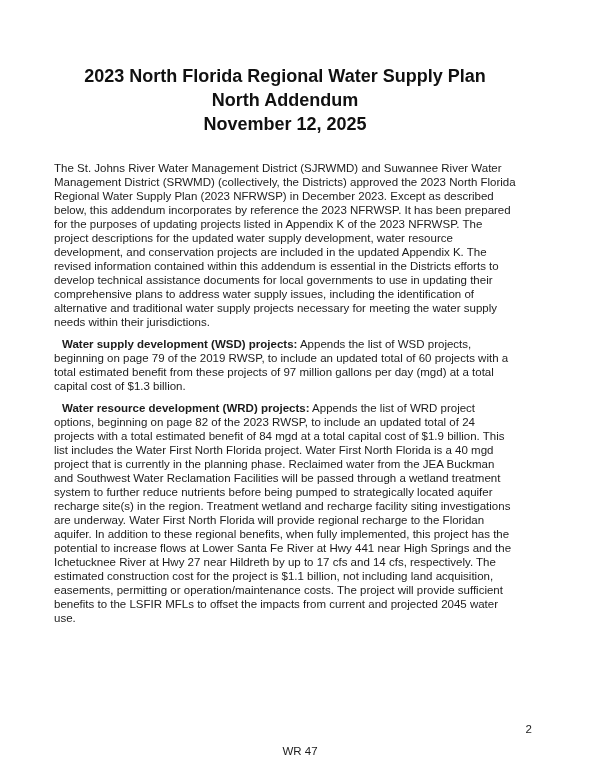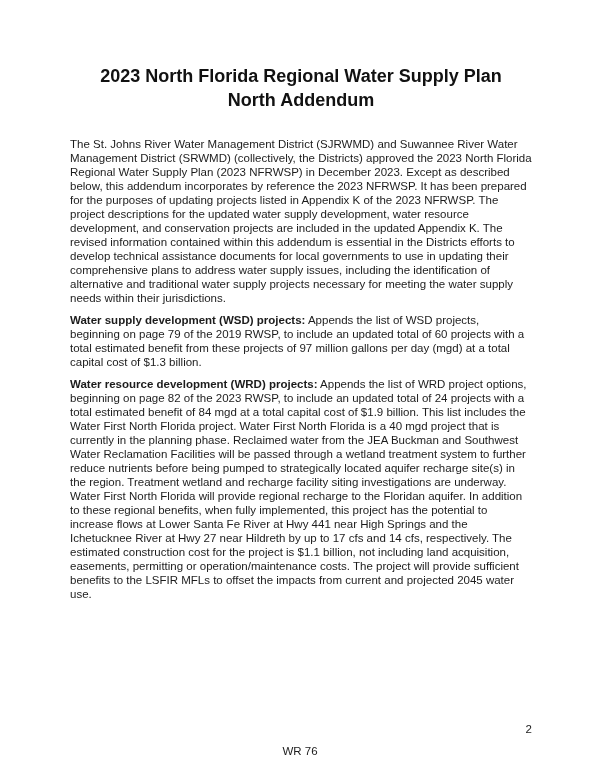--- a/index.html
+++ b/index.html
@@ -11,21 +11,21 @@
     position: relative;
     width: 600px;
     height: 776px;
     background: #ffffff;
     font-family: "Liberation Sans", sans-serif;
     color: #1c1c1c;
     overflow: hidden;
   }
   .content {
     position: absolute;
-    left: 70px;
+    left: 54px;
     top: 0;
     width: 462px;
   }
   .title-block {
     margin-top: 64px;
     text-align: center;
     font-weight: bold;
     font-size: 18px;
     line-height: 24px;
     color: #111111;
@@ -34,20 +34,21 @@
     margin-top: 25px;
     font-size: 11.5px;
     line-height: 14px;
     text-align: left;
   }
   .body-block p {
     margin: 0 0 8px 0;
   }
   .lead {
     font-weight: bold;
+    margin-left: 8px;
   }
   .page-number {
     position: absolute;
     top: 722px;
     left: 70px;
     width: 462px;
     text-align: right;
     font-size: 11.5px;
     line-height: 14px;
   }
@@ -63,29 +64,30 @@
 </style>
 </head>
 <body>
 
 <div class="page">
   <div class="content">
 
     <div class="title-block">
       <div>2023 North Florida Regional Water Supply Plan</div>
       <div>North Addendum</div>
+      <div>November 12, 2025</div>
     </div>
 
     <div class="body-block">
       <p>The St. Johns River Water Management District (SJRWMD) and Suwannee River Water Management District (SRWMD) (collectively, the Districts) approved the 2023 North Florida Regional Water Supply Plan (2023 NFRWSP) in December 2023. Except as described below, this addendum incorporates by reference the 2023 NFRWSP. It has been prepared for the purposes of updating projects listed in Appendix K of the 2023 NFRWSP. The project descriptions for the updated water supply development, water resource development, and conservation projects are included in the updated Appendix K. The revised information contained within this addendum is essential in the Districts efforts to develop technical assistance documents for local governments to use in updating their comprehensive plans to address water supply issues, including the identification of alternative and traditional water supply projects necessary for meeting the water supply needs within their jurisdictions.</p>
 
 
       <p><span class="lead">Water supply development (WSD) projects:</span><span> Appends the list of WSD projects, beginning on page 79 of the 2019 RWSP, to include an updated total of 60 projects with a total estimated benefit from these projects of 97 million gallons per day (mgd) at a total capital cost of $1.3 billion.</span></p>
 
       <p><span class="lead">Water resource development (WRD) projects:</span><span> Appends the list of WRD project options, beginning on page 82 of the 2023 RWSP, to include an updated total of 24 projects with a total estimated benefit of 84 mgd at a total capital cost of $1.9 billion. This list includes the Water First North Florida project. Water First North Florida is a 40 mgd project that is currently in the planning phase. Reclaimed water from the JEA Buckman and Southwest Water Reclamation Facilities will be passed through a wetland treatment system to further reduce nutrients before being pumped to strategically located aquifer recharge site(s) in the region. Treatment wetland and recharge facility siting investigations are underway. Water First North Florida will provide regional recharge to the Floridan aquifer. In addition to these regional benefits, when fully implemented, this project has the potential to increase flows at Lower Santa Fe River at Hwy 441 near High Springs and the Ichetucknee River at Hwy 27 near Hildreth by up to 17 cfs and 14 cfs, respectively. The estimated construction cost for the project is $1.1 billion, not including land acquisition, easements, permitting or operation/maintenance costs. The project will provide sufficient benefits to the LSFIR MFLs to offset the impacts from current and projected 2045 water use.</span></p>
     </div>
 
   </div>
 
   <div class="page-number">2</div>
 
-  <div class="doc-code">WR 76</div>
+  <div class="doc-code">WR 47</div>
 </div>
 
 </body></html>

